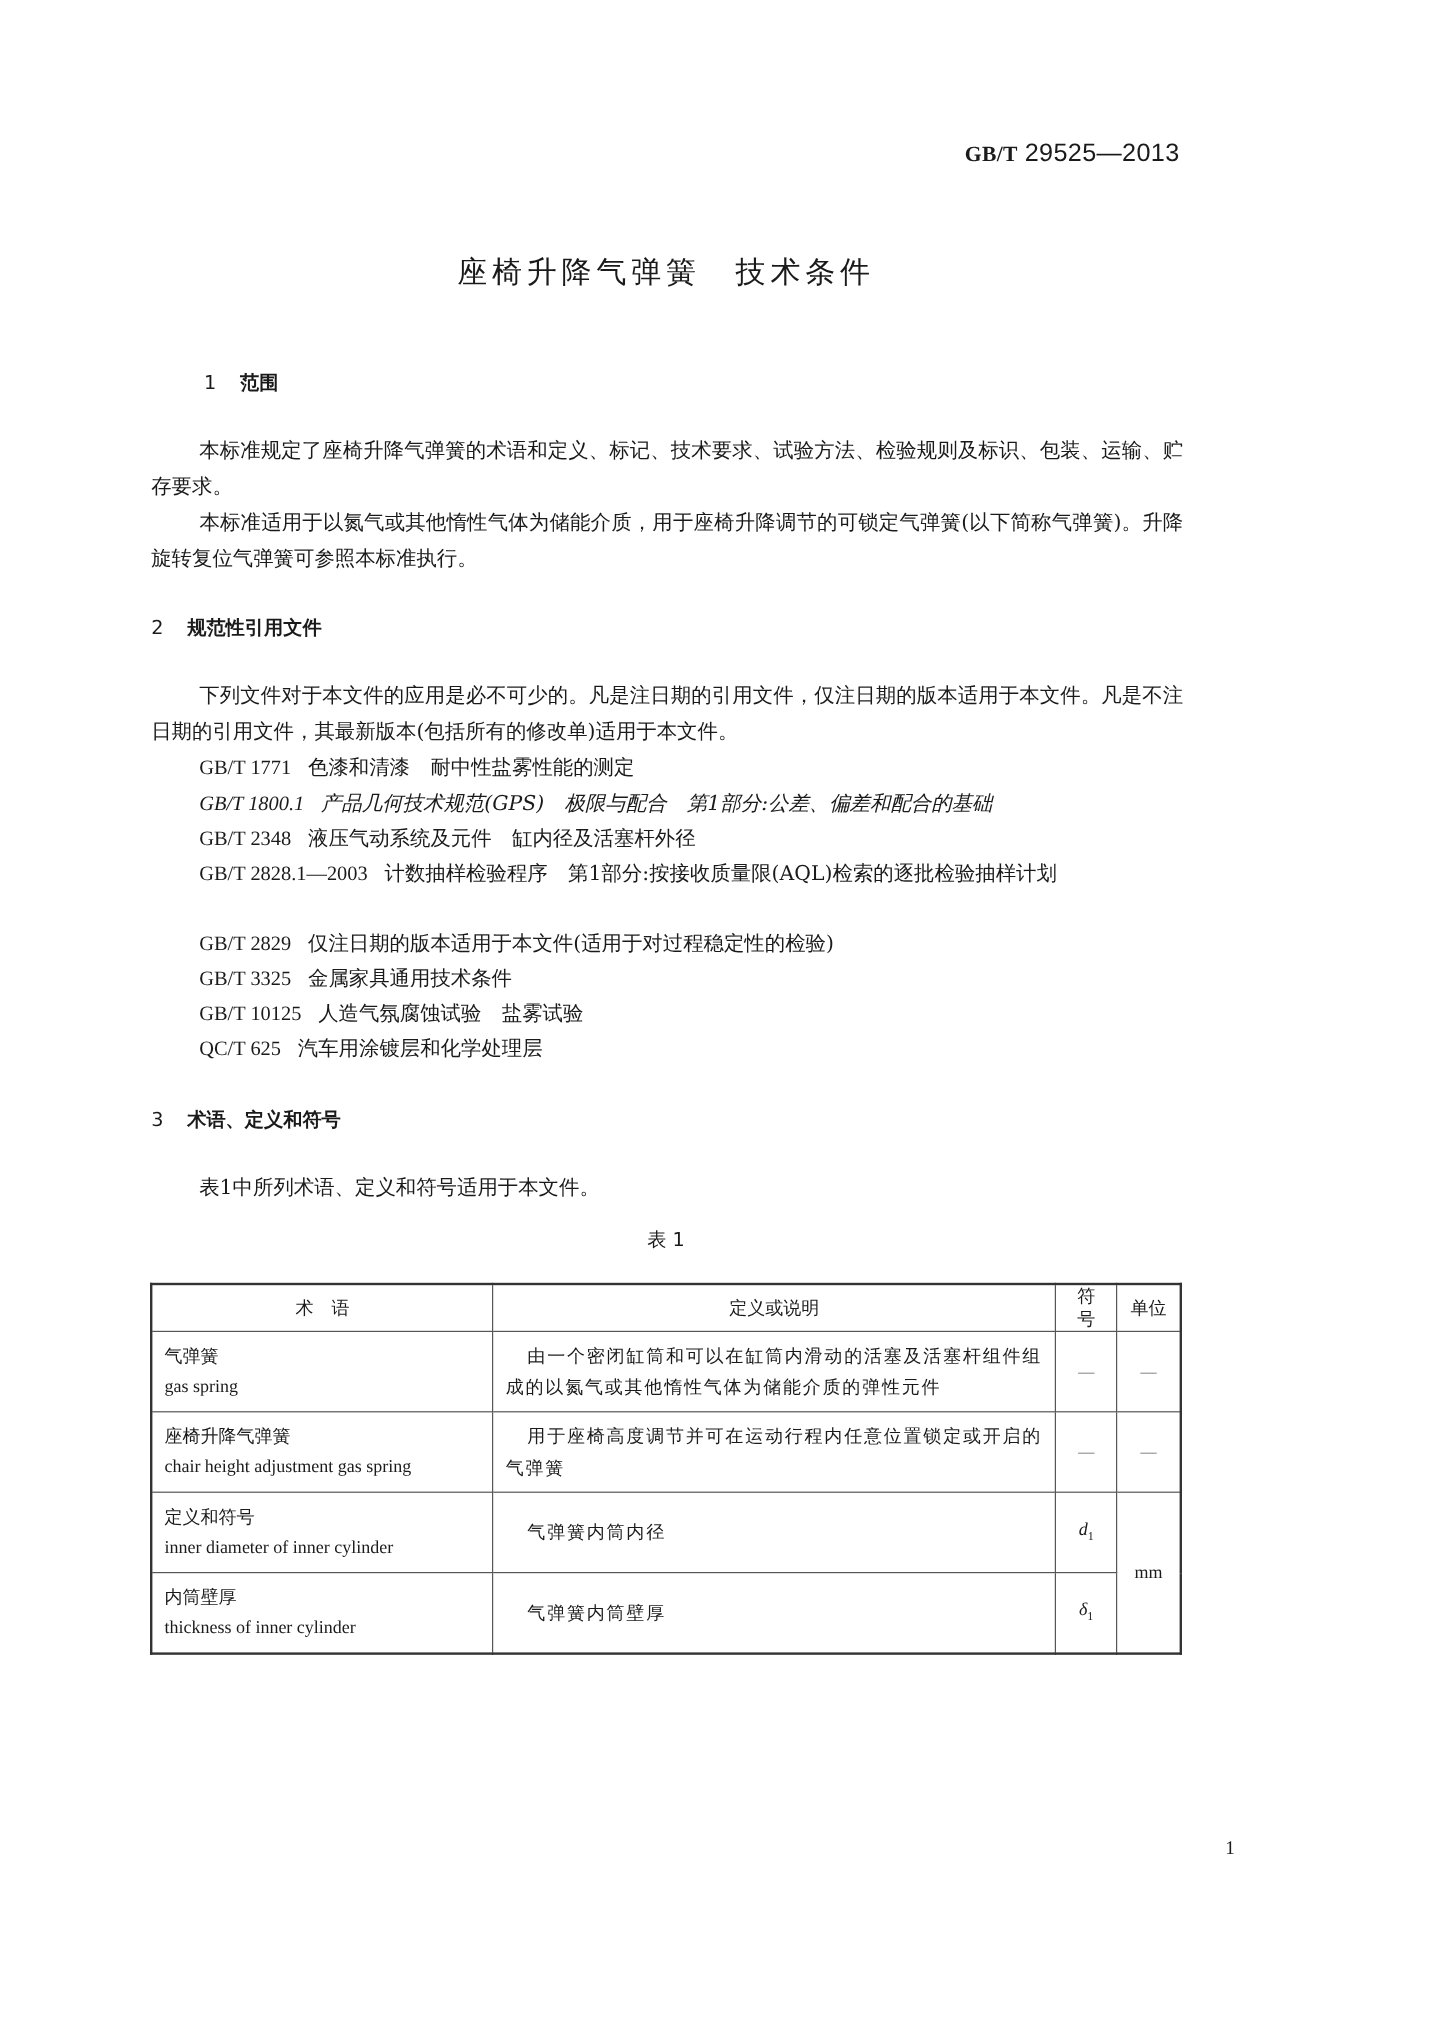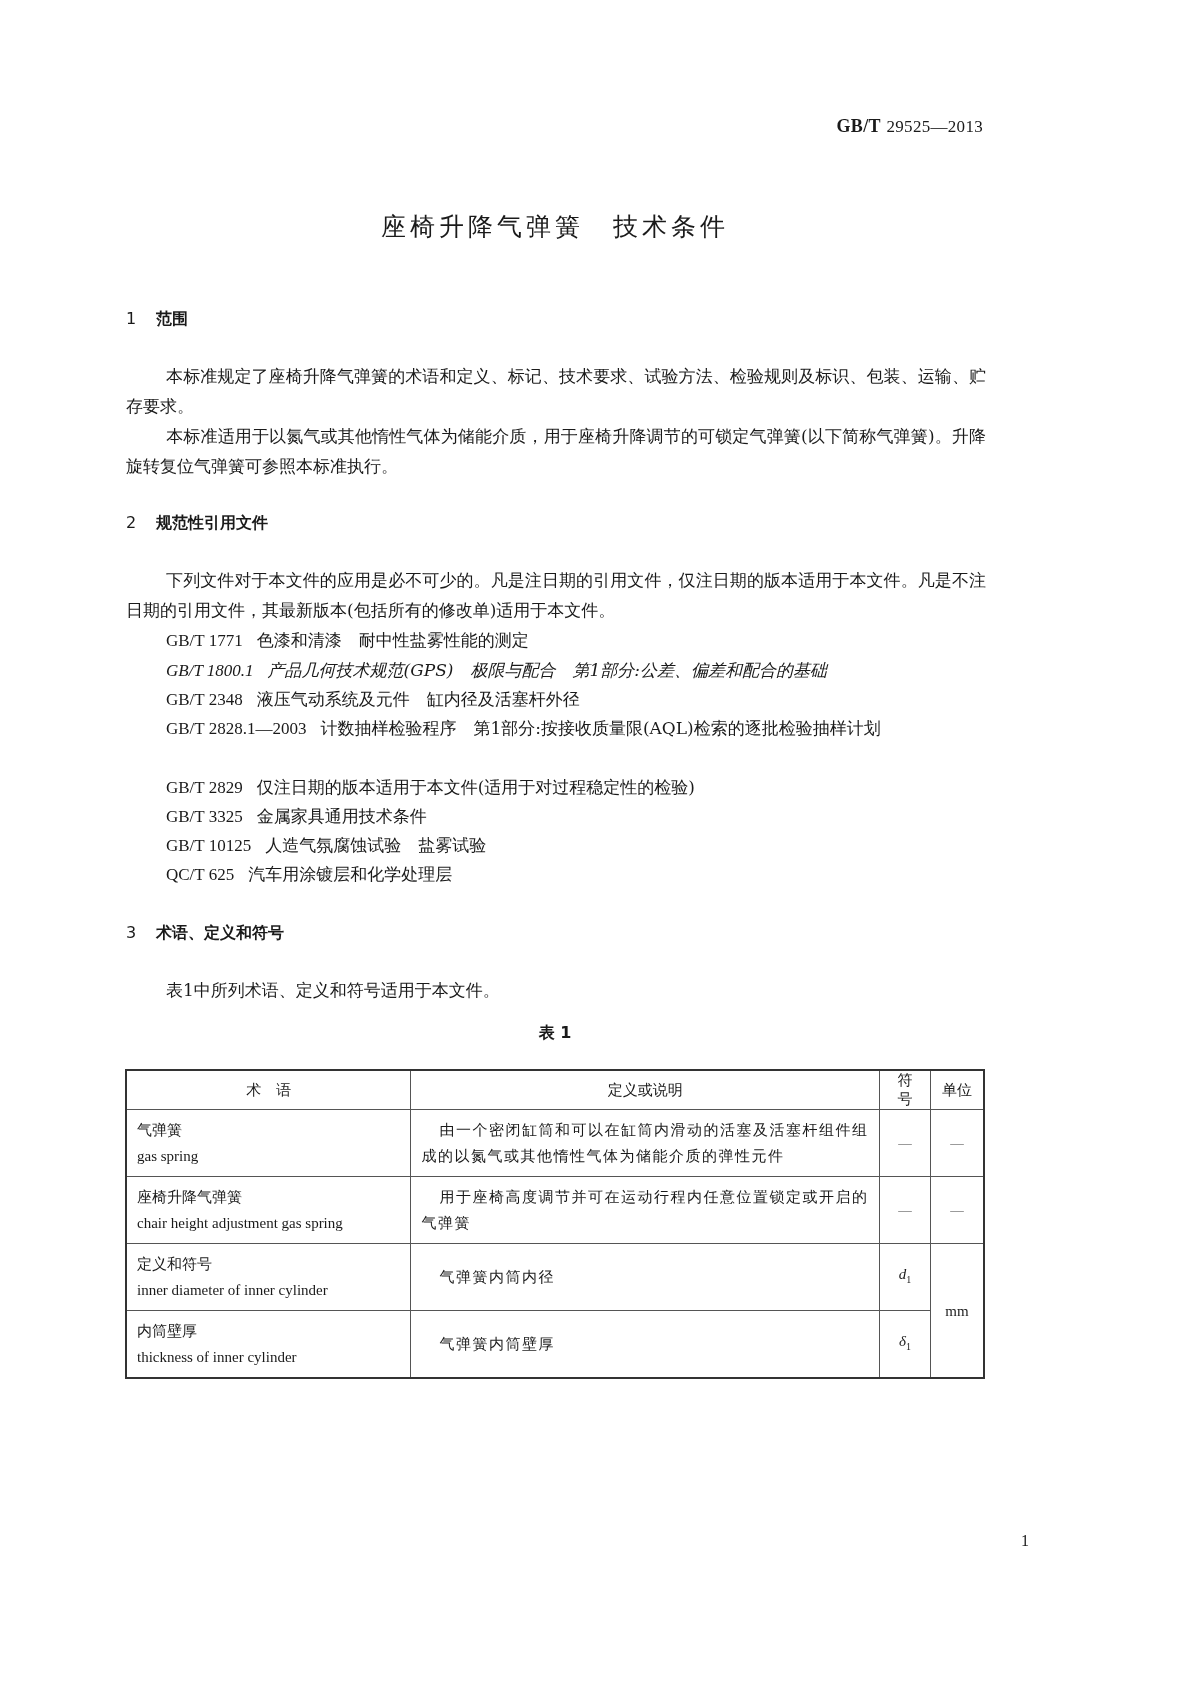--- a/index.html
+++ b/index.html
@@ -6,21 +6,21 @@
     body {
       width: 1191px; height: 1684px; position: relative; overflow: hidden;
       font-family: "DejaVu Serif", "Liberation Serif", serif;
       color: #1a1a1a;
     }
     .std-code {
       position: absolute; top: 116px; right: 208px;
       font-size: 17px; letter-spacing: 0.3px;
     }
     .std-code .prefix { font-family: "Liberation Serif", serif; font-weight: bold; font-size: 18px; }
-    .std-code .num { font-family: Liberation Serif, serif; font-size: 17px; }
+    .std-code .num { font-family: Liberation Sans, sans-serif; font-size: 21px; }
     .doc-title {
       position: absolute; top: 210px; left: 0; width: 1110px; text-align: center;
       font-family: "DejaVu Sans", sans-serif; font-size: 25px; letter-spacing: 4px;
     }
     .sec-head {
       position: absolute; left: 126px;
       font-family: "DejaVu Sans", sans-serif; font-size: 16px; font-weight: bold;
     }
     .sec-head .sec-num { display: inline-block; width: 30px; font-weight: normal; }
     .para {
@@ -29,21 +29,21 @@
     }
     .para .indent { display: inline-block; width: 40px; }
     .ref {
       position: absolute; left: 166px; font-size: 17px; line-height: 30px; white-space: nowrap;
     }
     .ref .code { font-family: "Liberation Serif", serif; margin-right: 14px; }
     .ref-wrap { position: absolute; left: 126px; width: 860px; font-size: 17px; line-height: 30px; }
     .ref-wrap .code { font-family: "Liberation Serif", serif; margin-right: 14px; }
     .table-caption {
       position: absolute; top: 1023px; left: 0; width: 1110px; text-align: center;
-      font-family: "DejaVu Sans", sans-serif; font-size: 16px; font-weight: bold;
+      font-family: "DejaVu Sans", sans-serif; font-size: 16px; font-weight: normal;
     }
     table.terms {
       position: absolute; top: 1069px; left: 125px; width: 860px;
       border-collapse: collapse; font-size: 15px;
       border: 2px solid #333;
     }
     table.terms th, table.terms td {
       border: 1px solid #555; padding: 0 10px; vertical-align: middle;
     }
     table.terms th { font-weight: normal; height: 32px; text-align: center; }
@@ -65,21 +65,21 @@
   </style>
 </head>
 <body>
 
 <div class="std-code">
   <span class="prefix">GB/T</span>&nbsp;<span class="num">29525—2013</span>
 </div>
 
 <div class="doc-title">座椅升降气弹簧　技术条件</div>
 
-<div class="sec-head" style="top:309px;">
+<div class="sec-head" style="top:309px;margin-left:44px;">
   <span class="sec-num">1</span><span>范围</span>
 </div>
 <div class="para" style="top:361px;">
   <span class="indent"></span><span>本标准规定了座椅升降气弹簧的术语和定义、标记、技术要求、试验方法、检验规则及标识、包装、运输、贮存要求。</span>
 </div>
 <div class="para" style="top:421px;">
   <span class="indent"></span><span>本标准适用于以氮气或其他惰性气体为储能介质，用于座椅升降调节的可锁定气弹簧(以下简称气弹簧)。升降旋转复位气弹簧可参照本标准执行。</span>
 </div>
 
 <div class="sec-head" style="top:513px;">

